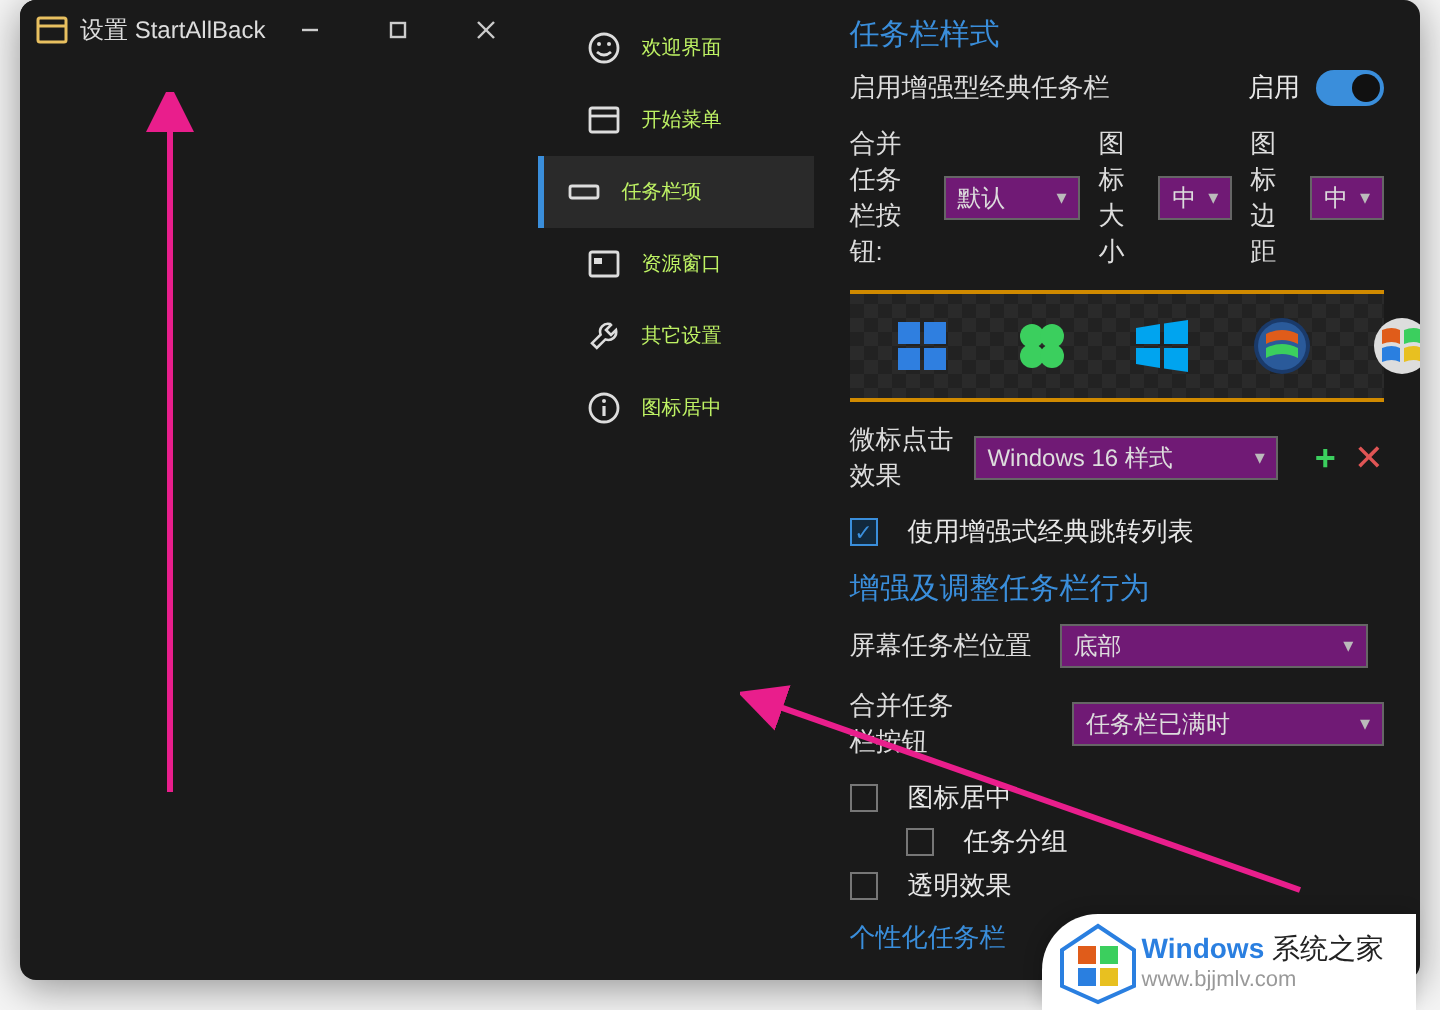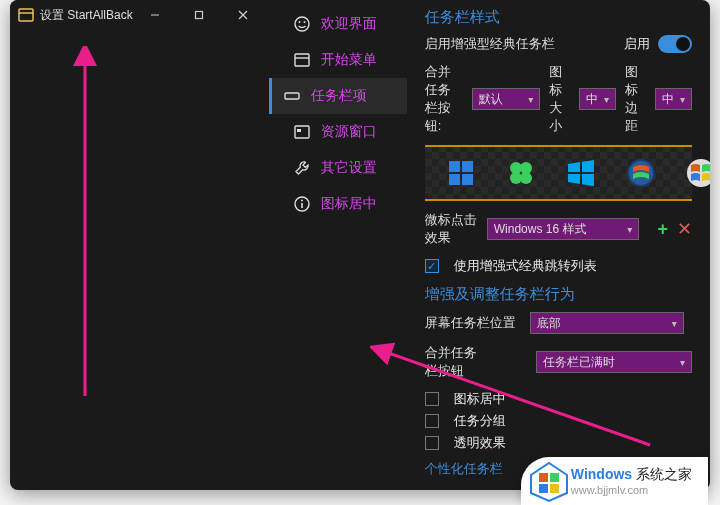--- a/index.html
+++ b/index.html
@@ -50,22 +50,22 @@
   .sidebar {
     width: 138px;
     background: #1a1a1a;
     padding-top: 6px;
   }
   .sb-item {
     display:flex; align-items:center;
     gap:10px;
     height: 36px;
     padding: 0 24px;
-    color:#d946ef;
-    font-size: 14px;
+    color:#bef264;
+    font-size: 10px;
     cursor: pointer;
   }
   .sb-item.active {
     background:#2a2a2a;
     border-left:3px solid #3a8edb;
     padding-left:11px;
   }
   .sb-icon {
     width:18px; height:18px;
     display:inline-flex; align-items:center; justify-content:center;
@@ -346,21 +346,21 @@
         <span class="select" style="width:226px;margin-left:38px;">
           <span>任务栏已满时</span>
           <span class="chev">▾</span>
         </span>
       </div>
 
       <div class="row" style="margin-bottom:4px;">
         <span class="checkbox"></span>
         <span>图标居中</span>
       </div>
-      <div class="row" style="margin-bottom:4px;">
+      <div class="row" style="margin-bottom:4px;margin-left:28px;">
         <span class="checkbox"></span>
         <span>任务分组</span>
       </div>
       <div class="row" style="margin-bottom:8px;">
         <span class="checkbox"></span>
         <span>透明效果</span>
       </div>
 
       <div class="row">
         <span class="link">个性化任务栏</span>

